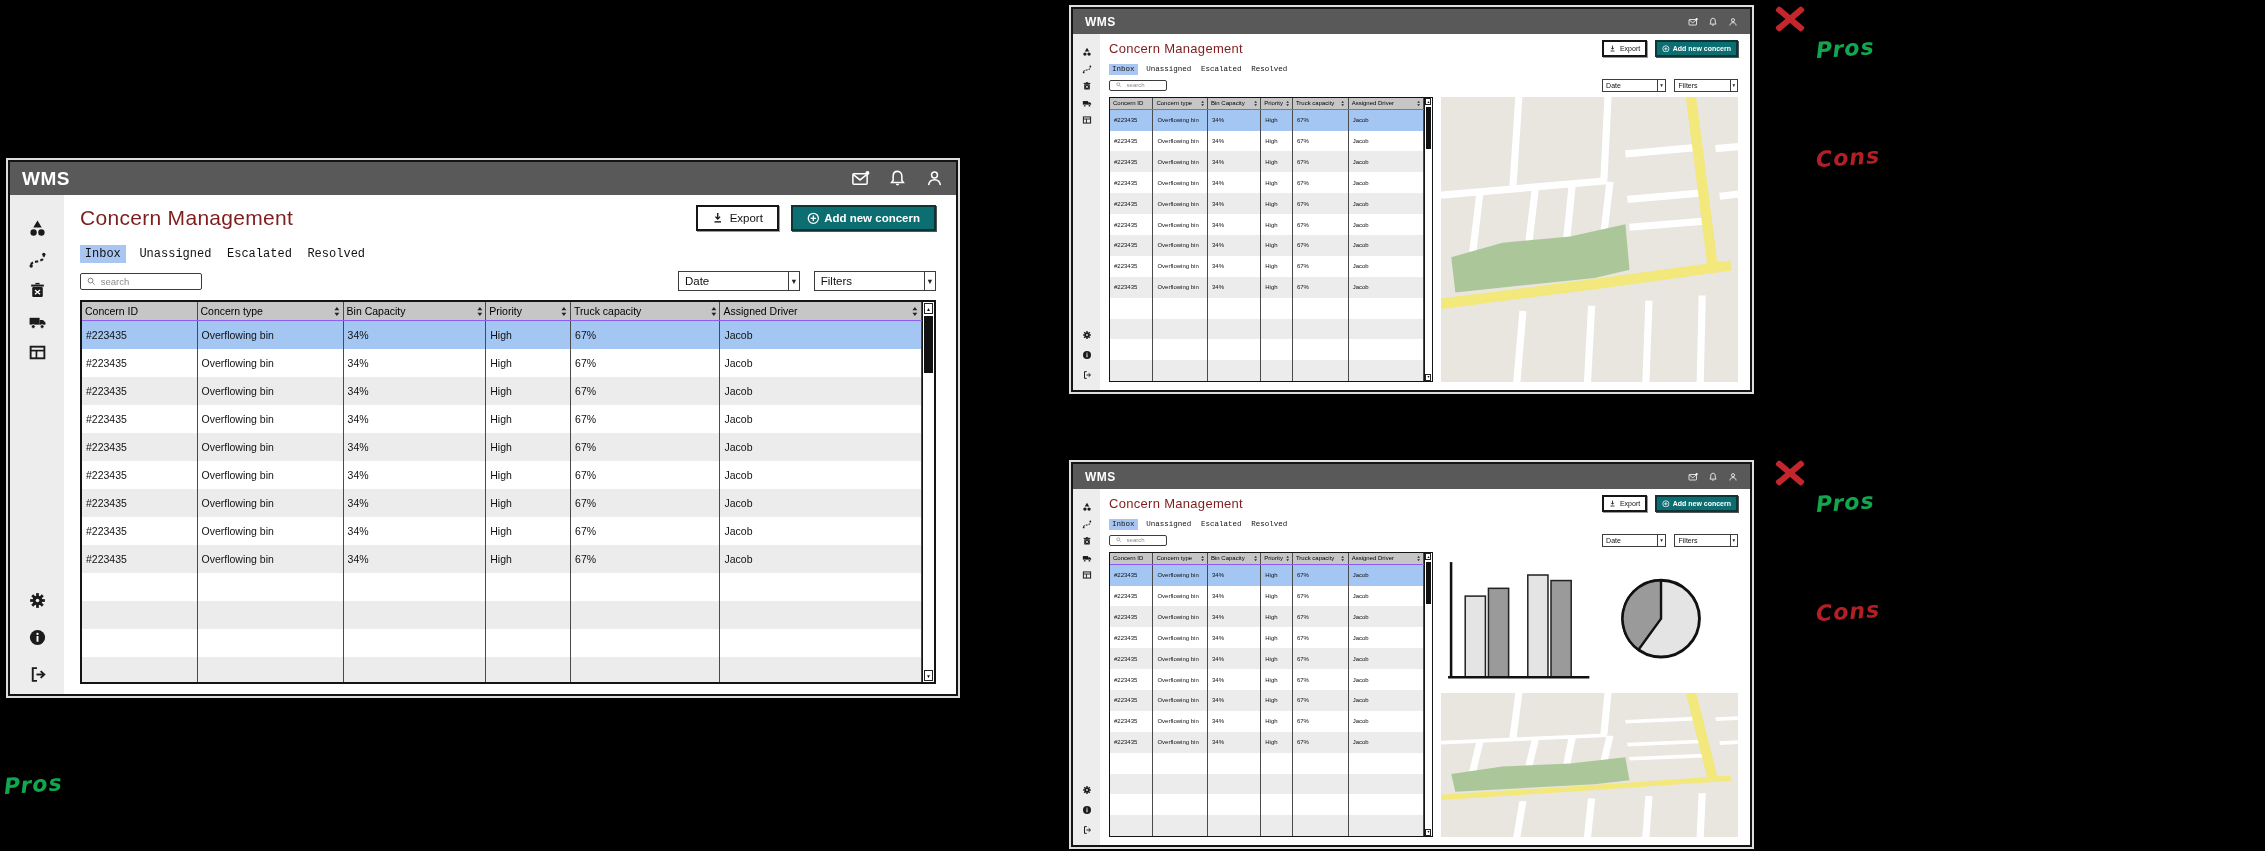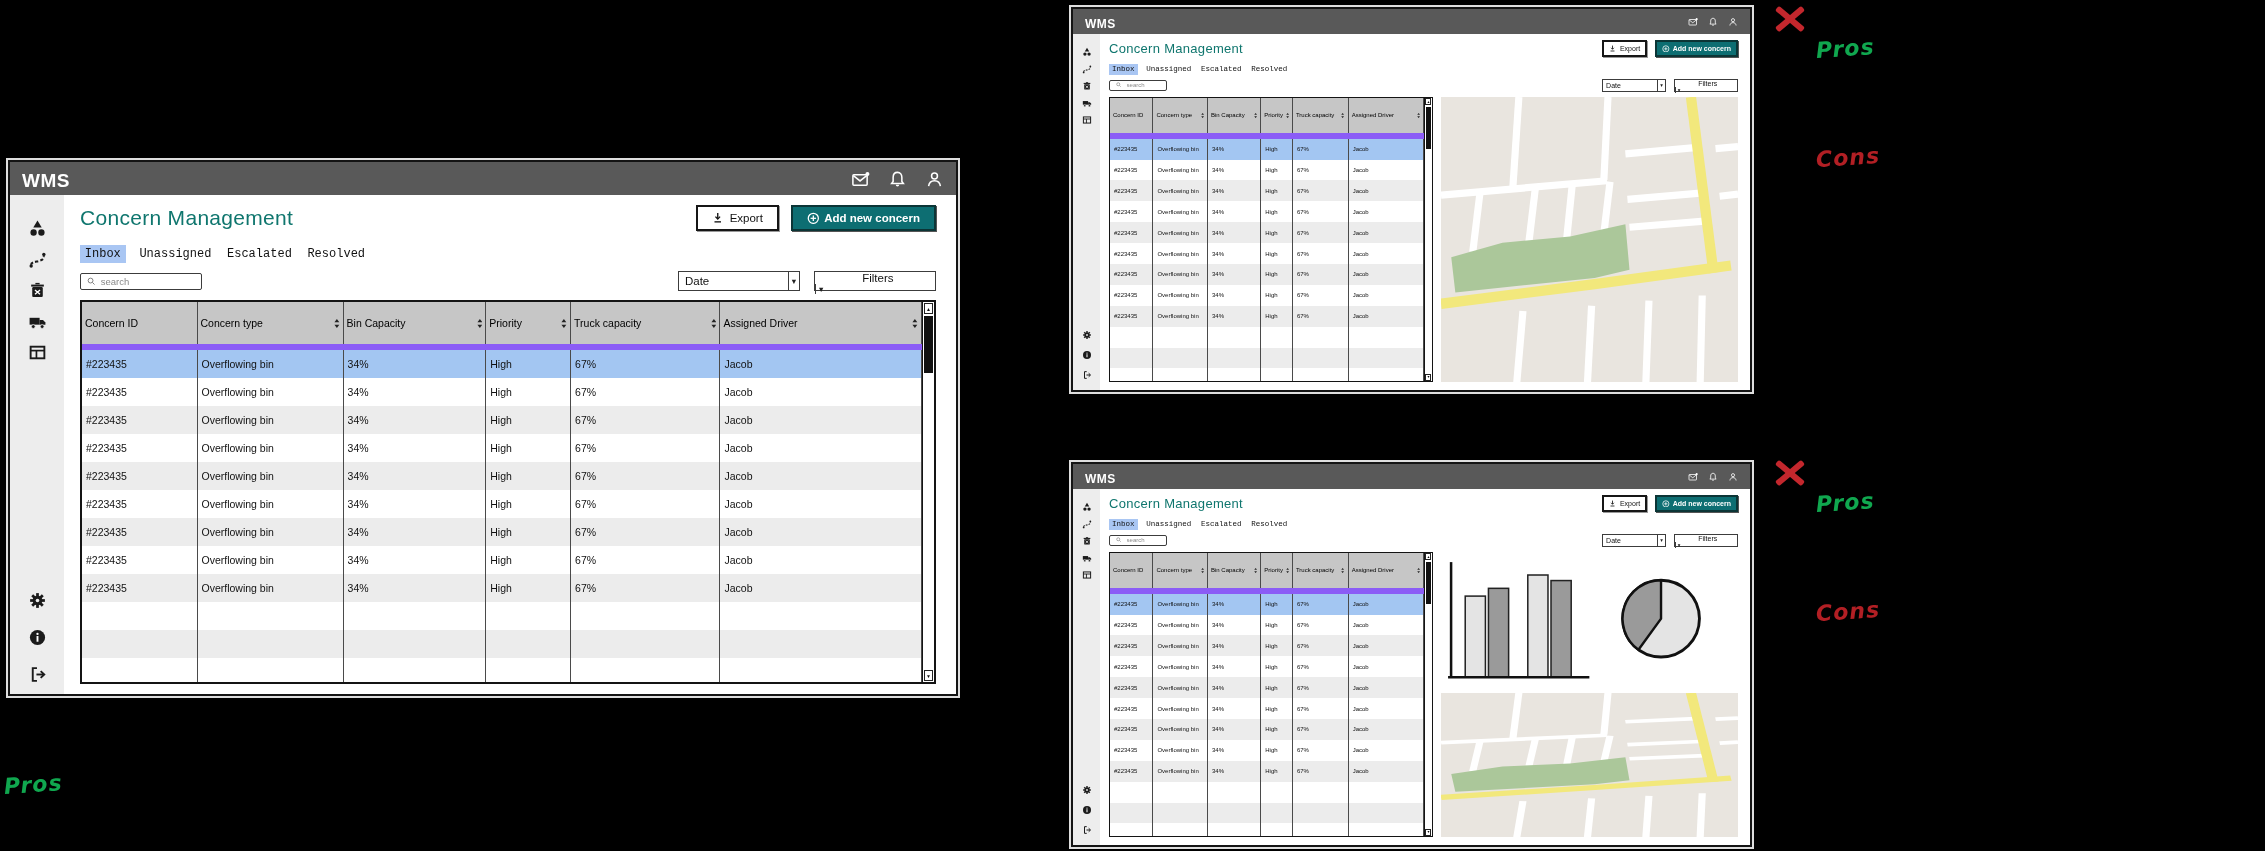--- a/index.html
+++ b/index.html
@@ -31,42 +31,42 @@
     --ctl-h:13px;--search-h:11px;--search-w:58px;--dd-w:64px;--fs-search:6px;
     --sb-top:13px;--sb-gap:7px;--sbb-gap:10px;--tbl-bw:1px;--scrollw:7px;--tb-gap:10px;
     --hdr-gap:8px;--tabs-mt:7px;--ctl-mt:4px;--body-mt:5px;--btn-px:5px;--bdr:1px;
   }
 
   .window{display:flex;flex-direction:column;width:100%;height:100%;}
 
   
   .titlebar{
     height:var(--tb);flex:0 0 var(--tb);background:var(--titlebar);
-    display:flex;align-items:flex-start;padding:8px 12px;box-sizing:border-box;
+    display:flex;align-items:center;padding:0 12px;box-sizing:border-box;
   }
   .brand{color:#fff;font-weight:700;font-size:var(--fs-brand);letter-spacing:.5px;}
   .tb-icons{margin-left:auto;display:flex;align-items:center;gap:var(--tb-gap);}
   .tb-icon{display:inline-flex;}
   .tb-icon svg{width:var(--icon);height:var(--icon);}
 
   
   .winbody{flex:1;display:flex;min-height:0;}
   .sidebar{
     flex:0 0 var(--sbw);background:var(--sidebar-bg);
     display:flex;flex-direction:column;align-items:center;
     padding:var(--sb-top) 0 10px;box-sizing:border-box;gap:var(--sb-gap);
   }
   .sb-icon{display:inline-flex;}
   .sb-icon svg{width:var(--icon);height:var(--icon);}
   .sb-bottom{margin-top:auto;display:flex;flex-direction:column;align-items:center;gap:var(--sbb-gap);}
 
   
   .main{flex:1;display:flex;flex-direction:column;padding:var(--pad-main);box-sizing:border-box;min-width:0;}
   .header-row{display:flex;align-items:center;gap:var(--hdr-gap);}
-  .page-title{font-size:var(--fs-title);color:#0f766e;letter-spacing:.3px;margin-right:auto;font-weight:500;}
+  .page-title{font-size:var(--fs-title);color:#7f1d1d;letter-spacing:.3px;margin-right:auto;font-weight:500;}
 
   button{font-family:inherit;cursor:pointer;text-align:center;}
   .export-btn{
     height:var(--btn-h);display:inline-flex;align-items:center;gap:.5em;
     background:#fff;border:2px solid #161616;padding:0 var(--btn-px);
     font-size:var(--fs);color:#111;box-shadow:1px 1px 0 #999;
   }
   .export-btn svg{width:1em;height:1em;}
   .add-btn{
     height:var(--btn-h);display:inline-flex;align-items:center;gap:.4em;
@@ -96,36 +96,36 @@
   .dd{
     display:inline-flex;align-items:center;height:var(--ctl-h);width:var(--dd-w);
     border:var(--bdr) solid #3c3c3c;background:#fff;box-sizing:border-box;font-size:var(--fs);
   }
   .dd-label{flex:1;padding-left:.5em;color:#111;}
   .dd-btn{
     width:1.2em;align-self:stretch;border-left:var(--bdr) solid #3c3c3c;
     display:flex;align-items:center;justify-content:center;font-size:.75em;color:#222;
   }
   .dd-date{margin-left:auto;}
-  .dd + .dd{margin-left:1.2em;flex-direction:column;}
+  .dd + .dd{margin-left:1.2em;}
 
   
   .body-row{flex:1;display:flex;gap:8px;margin-top:var(--body-mt);min-height:0;}
   .table-wrap{
     display:flex;border:var(--tbl-bw) solid #141414;box-sizing:border-box;
     overflow:hidden;background:#fff;
   }
   .win[data-variant="table-only"] .table-wrap{flex:1;}
   .win:not([data-variant="table-only"]) .table-wrap{flex:0 0 51.5%;}
 
   table{border-collapse:collapse;table-layout:fixed;width:100%;flex:1;}
   thead th{
     background:var(--table-header);height:var(--thead);font-weight:400;
-    font-size:var(--fs-cell);text-align:left;padding:12px 3px;
-    border-right:1px solid #4a4a4a;border-bottom:6px solid #8b5cf6;
+    font-size:var(--fs-cell);text-align:left;padding:0 3px;
+    border-right:1px solid #4a4a4a;border-bottom:1px solid #8b5cf6;
     white-space:nowrap;overflow:hidden;
   }
   th .th-inner{display:flex;align-items:center;justify-content:space-between;gap:2px;}
   .sort-icon{width:.55em;height:.85em;fill:#222;flex:0 0 auto;}
   tbody td{
     height:var(--row);font-size:var(--fs-cell);padding:0 4px;color:#111;
     border-right:1px solid #4a4a4a;white-space:nowrap;overflow:hidden;
   }
   tbody tr.selected{background:var(--selected-row);}
   tbody tr:not(.selected):nth-child(odd){background:var(--row-stripe);}

